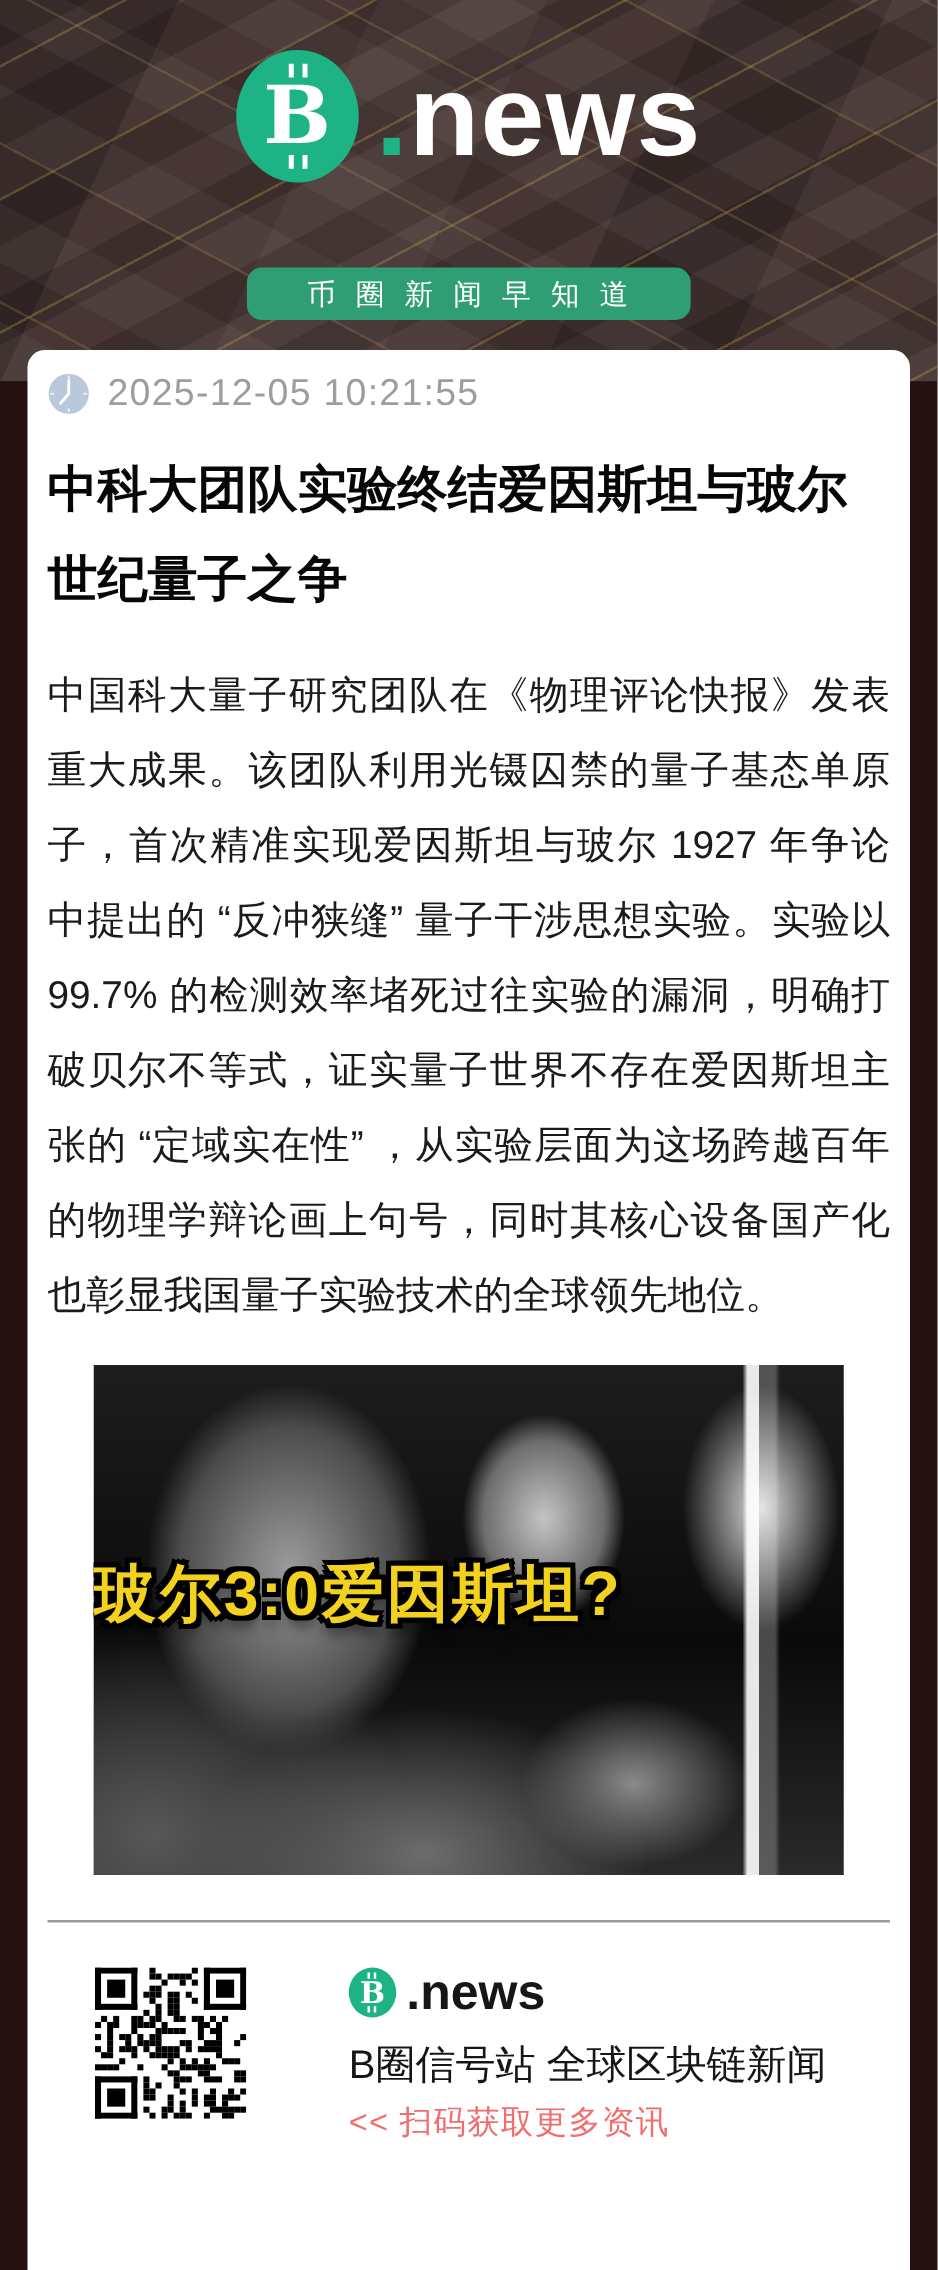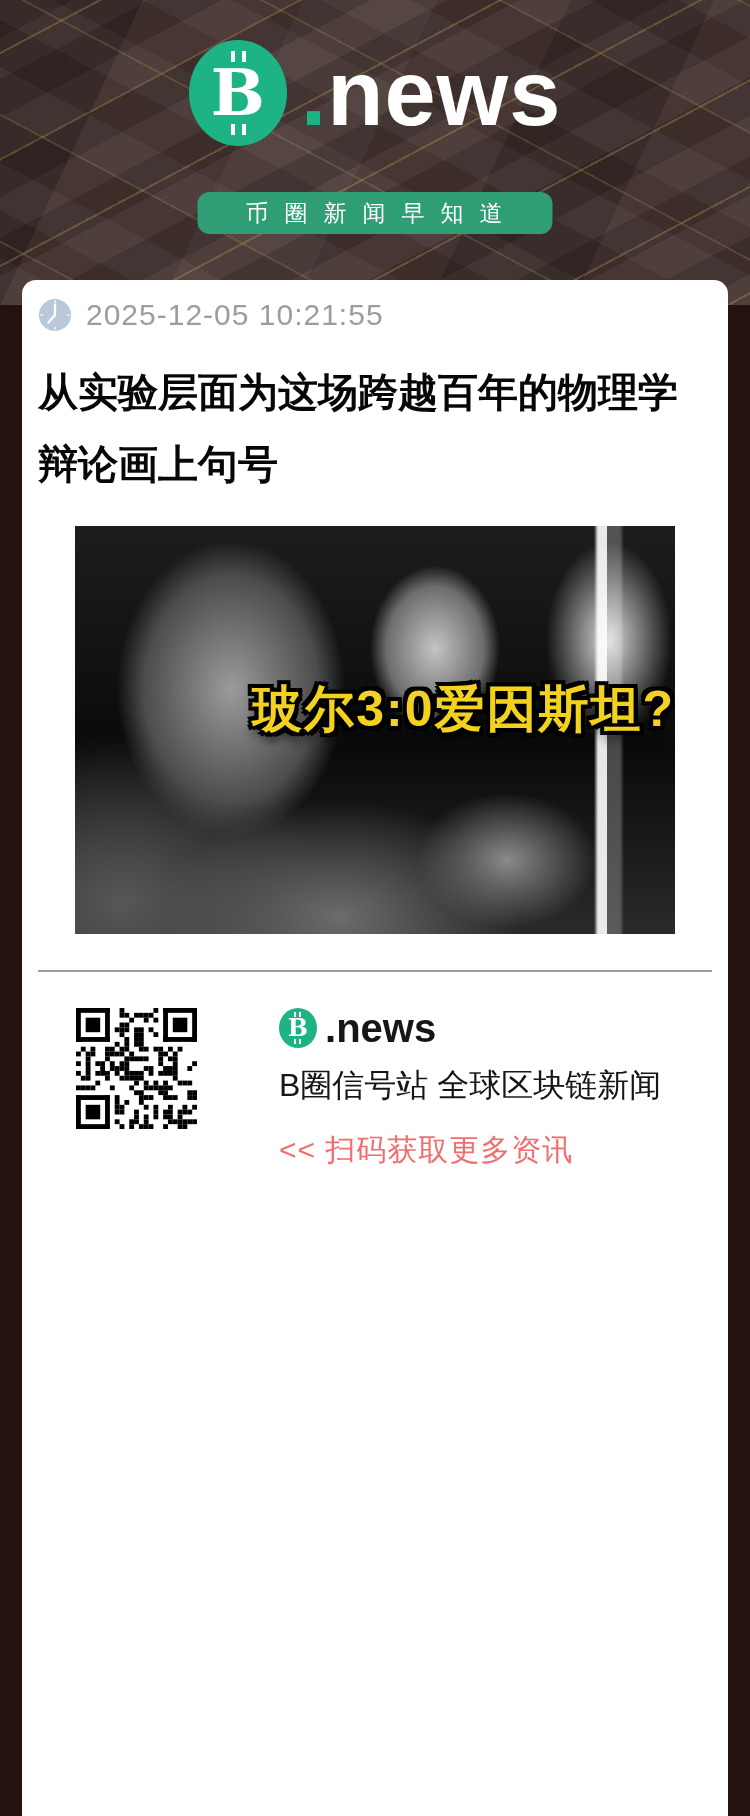--- a/index.html
+++ b/index.html
@@ -38,21 +38,21 @@
     font-family:"DejaVu Serif","Liberation Serif",serif;
     font-weight:bold;line-height:1;
   }
   .bsym-lg .bletter{font-size:64px}
   .bars{position:absolute;left:50%;background:#fff;display:block}
   .bsym-lg .bars-top{width:4px;height:11px;top:11px;transform:translateX(-7px);box-shadow:11px 0 0 #fff}
   .bsym-lg .bars-bottom{width:4px;height:11px;bottom:11px;transform:translateX(-7px);box-shadow:11px 0 0 #fff}
   .logo-text{font-size:92px;font-weight:bold;color:#fff;letter-spacing:1px;line-height:1}
   .logo-text .dot{font-style:normal;color:var(--green)}
   .banner{
-    position:absolute;top:192px;left:50%;transform:translateX(-50%);
+    position:absolute;top:214px;left:50%;transform:translateX(-50%);
     height:42px;line-height:42px;padding:0 34px 0 48px;
     background:var(--banner-green);border-radius:12px;
     color:#fff;font-size:23px;letter-spacing:16px;white-space:nowrap;
   }
   
   .card{
     position:relative;z-index:2;
     width:706px;margin:-25px auto 0;
     height:1806px;
     background:#fff;border-radius:14px 14px 24px 24px;
@@ -78,21 +78,21 @@
       radial-gradient(90px 140px at 89% 28%, rgba(255,255,255,.85), rgba(255,255,255,0) 70%),
       linear-gradient(90deg, rgba(0,0,0,0) 0 519px, rgba(255,255,255,.9) 523px 532px, rgba(150,150,150,.45) 532px 545px, rgba(0,0,0,0) 549px),
       radial-gradient(150px 195px at 26% 40%, #9b9b9b, #4c4c4c 58%, rgba(0,0,0,0) 76%),
       radial-gradient(88px 112px at 60% 30%, #c4c4c4, #6d6d6d 55%, rgba(0,0,0,0) 74%),
       radial-gradient(230px 150px at 44% 96%, #6c6c6c, rgba(40,40,40,0) 78%),
       radial-gradient(260px 210px at 8% 92%, #575757, rgba(0,0,0,0) 80%),
       radial-gradient(120px 90px at 72% 82%, #8a8a8a, rgba(0,0,0,0) 75%),
       linear-gradient(180deg,#1d1d1d,#0a0a0a 55%,#2a2a2a);
   }
   .cap{
-    position:absolute;left:0;width:100%;text-align:right;
+    position:absolute;left:0;width:100%;text-align:left;
     font-size:50px;font-weight:bold;color:var(--yellow);
     letter-spacing:2px;white-space:nowrap;
     text-shadow:
       4px 4px 0 #000,-4px -4px 0 #000,4px -4px 0 #000,-4px 4px 0 #000,
       4px 0 0 #000,-4px 0 0 #000,0 4px 0 #000,0 -4px 0 #000,
       0 9px 10px rgba(0,0,0,.65);
   }
   .cap1{top:150px}
   .cap2{top:258px}
   
@@ -107,21 +107,21 @@
   .qr{width:121px;height:121px;fill:#000;background:#fff;flex:0 0 auto}
   .fcol{padding-top:0}
   .flogo{display:flex;align-items:center;gap:8px}
   .bsym-sm{width:38px;height:40px}
   .bsym-sm .bletter{font-size:24px}
   .bsym-sm .bars-top{width:2px;height:5px;top:4px;transform:translateX(-4px);box-shadow:5px 0 0 #fff}
   .bsym-sm .bars-bottom{width:2px;height:5px;bottom:4px;transform:translateX(-4px);box-shadow:5px 0 0 #fff}
   .flogo-text{font-size:40px;font-weight:bold;color:#161616;line-height:1}
   .flogo-text .dot{font-style:normal;color:#161616}
   .tagline{margin-top:16px;font-size:32px;color:#161616}
-  .cta{margin-top:22px;font-size:30px;color:var(--red);letter-spacing:1px}
+  .cta{margin-top:6px;font-size:26px;color:var(--red);letter-spacing:1px}
 </style>
 </head>
 <body>
 
 <div class="page">
 
   <header class="hero">
     <div class="logo">
       <span class="bsym bsym-lg">
         <i class="bars bars-top"></i>
@@ -145,22 +145,23 @@
         <g stroke="#ffffff" stroke-width="1.6" opacity="0.8">
           <line x1="18" y1="2.5" x2="18" y2="5.5"></line>
           <line x1="18" y1="30.5" x2="18" y2="33.5"></line>
           <line x1="2.5" y1="18" x2="5.5" y2="18"></line>
           <line x1="30.5" y1="18" x2="33.5" y2="18"></line>
         </g>
       </svg>
       <span class="time">2025-12-05 10:21:55</span>
     </div>
 
-    <h1 class="title">从实验层面为这场跨越百年的物理学辩论画上句号</h1>
-
+    <h1 class="title">中科大团队实验终结爱因斯坦与玻尔世纪量子之争</h1>
+
+    <p class="bodytext">中国科大量子研究团队在《物理评论快报》发表重大成果。该团队利用光镊囚禁的量子基态单原子，首次精准实现爱因斯坦与玻尔 1927 年争论中提出的 “反冲狭缝” 量子干涉思想实验。实验以 99.7% 的检测效率堵死过往实验的漏洞，明确打破贝尔不等式，证实量子世界不存在爱因斯坦主张的 “定域实在性” ，从实验层面为这场跨越百年的物理学辩论画上句号，同时其核心设备国产化也彰显我国量子实验技术的全球领先地位。</p>
 
     <figure class="photo">
       <span class="cap cap1">玻尔3:0爱因斯坦?</span>
     </figure>
 
     <hr class="divider">
 
     <div class="cardfooter">
       <svg class="qr" viewBox="0 0 25 25">
           <rect x="0" y="0" width="7" height="1"></rect>

